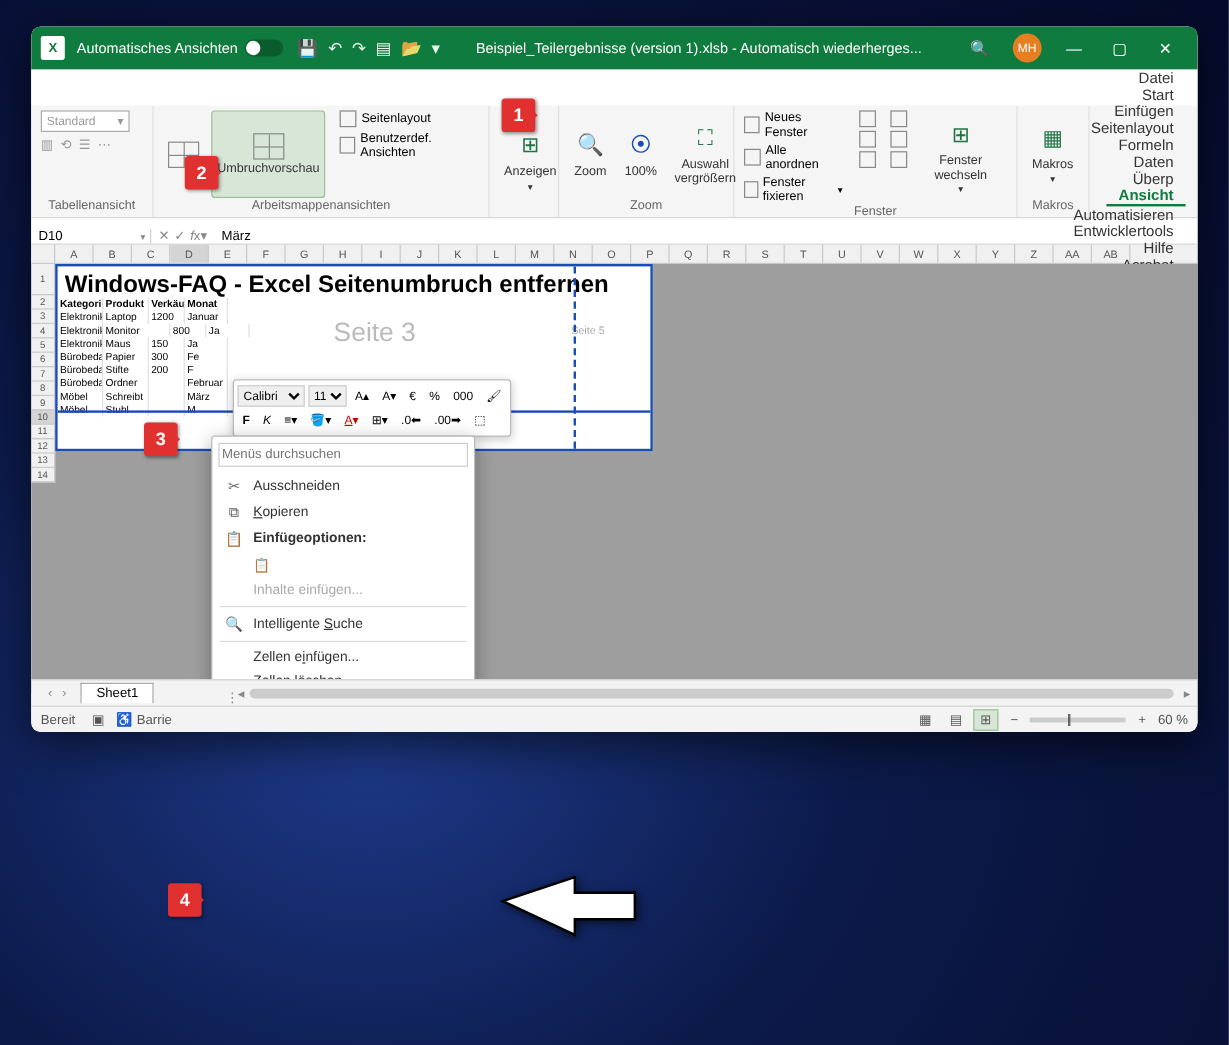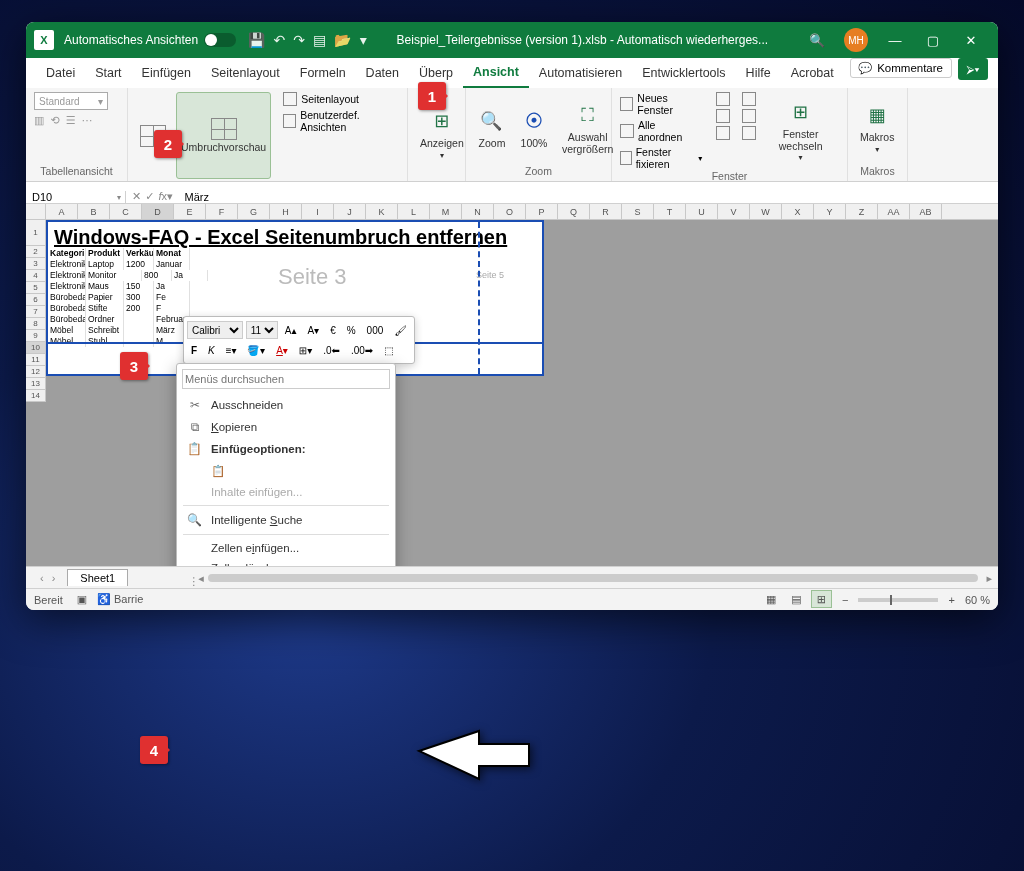--- a/index.html
+++ b/index.html
@@ -10,21 +10,21 @@
 .titlebar .autosave { display:flex; align-items:center; gap:6px; }
 .titlebar .toggle { width:32px; height:14px; background:#0a5c2e; border-radius:7px; position:relative; }
 .titlebar .toggle::after { content:""; position:absolute; left:1px; top:1px; width:12px; height:12px; background:#fff; border-radius:50%; }
 .titlebar .qat { display:flex; gap:8px; margin-left:12px; font-size:14px; }
 .titlebar .qat span { opacity:.9; cursor:pointer; }
 .titlebar .filename { flex:1; text-align:center; font-size:12px; }
 .titlebar .wincontrols { display:flex; gap:0; align-items:center; }
 .titlebar .wincontrols .btn { width:38px; height:36px; display:flex; align-items:center; justify-content:center; font-size:13px; }
 .titlebar .wincontrols .avatar { width:24px; height:24px; background:#e67e22; border-radius:50%; font-size:10px; display:flex; align-items:center; justify-content:center; margin-right:8px; }
 .titlebar .wincontrols .search { margin-right:8px; }
-.ribbon-tabs { height:30px; background:#fff; display:flex; align-items:flex-start; padding:0 10px; font-size:12.5px; gap:0; border-bottom:1px solid transparent; }
+.ribbon-tabs { height:30px; background:#fff; display:flex; align-items:flex-end; padding:0 10px; font-size:12.5px; gap:0; border-bottom:1px solid transparent;flex-direction:column; }
 .ribbon-tabs .tab { padding:0 10px; height:30px; display:flex; align-items:center; cursor:pointer; color:#333; }
 .ribbon-tabs .tab.active { border-bottom:2.5px solid #0f7b3e; color:#0f7b3e; font-weight:600; }
 .ribbon-tabs .comments { margin-left:auto; border:1px solid #ccc; border-radius:3px; padding:2px 8px; font-size:11.5px; display:flex; align-items:center; gap:4px; }
 .ribbon-tabs .share { width:30px; height:22px; background:#0f7b3e; border-radius:3px; margin-left:6px; display:flex; align-items:center; justify-content:center; color:#fff; font-size:11px; }
 .ribbon { height:94px; background:#f5f5f5; border-bottom:1px solid #d0d0d0; display:flex; }
 .ribbon-group { border-right:1px solid #e0e0e0; padding:4px 8px 2px; display:flex; flex-direction:column; justify-content:space-between; }
 .ribbon-group .label { font-size:10.5px; color:#666; text-align:center; padding-bottom:2px; }
 .ribbon-group .content { display:flex; gap:6px; flex:1; }
 .rb-btn { display:flex; flex-direction:column; align-items:center; justify-content:center; gap:2px; padding:2px 4px; font-size:10.5px; color:#333; cursor:pointer; text-align:center; line-height:1.1; border-radius:3px; }
 .rb-btn.active { background:#d8e6d8; border:1px solid #9ac095; }
@@ -40,30 +40,30 @@
 .namebox { width:100px; border-right:1px solid #d0d0d0; font-size:11px; padding-left:6px; display:flex; align-items:center; justify-content:space-between; padding-right:4px; }
 .fx-icons { display:flex; gap:4px; padding:0 6px; font-size:11px; color:#888; }
 .formula { flex:1; font-size:11px; padding-left:6px; }
 .col-headers { height:16px; display:flex; background:#f0f0f0; font-size:9px; color:#555; border-bottom:1px solid #c8c8c8; }
 .col-headers .rh { width:20px; border-right:1px solid #c8c8c8; }
 .col-headers .ch { width:32px; border-right:1px solid #c8c8c8; display:flex; align-items:center; justify-content:center; }
 .sheet { position:relative; height:358px; background:#9e9e9e; overflow:hidden; }
 .rows { position:absolute; left:0; top:0; width:20px; }
 .rows .rn { height:12px; font-size:8px; color:#555; background:#f0f0f0; border-bottom:1px solid #c8c8c8; border-right:1px solid #c8c8c8; text-align:center; line-height:12px; }
 .page-area { position:absolute; left:20px; top:0; width:498px; height:156px; background:#fff; border:2px solid #1a4db3; }
-.page-area .title { font-size:20px; font-weight:bold; padding:4px 6px; height:26px;text-decoration:underline; }
+.page-area .title { font-size:20px; font-weight:bold; padding:4px 6px; height:26px; }
 .page-area .seite { position:absolute; left:230px; top:42px; font-size:22px; color:#bbb; }
 .page-area .seite5 { position:absolute; right:38px; top:48px; font-size:9px; color:#aaa; }
 .data-table { font-size:8.5px; }
 .data-table .drow { display:flex; height:11px; }
 .data-table .dcell { border-right:1px solid #e0e0e0; padding:0 2px; overflow:hidden; white-space:nowrap; }
 .data-table .hrow .dcell { font-weight:bold; }
 .page-area .hbreak { position:absolute; left:0; right:0; top:120px; border-top:2px solid #1a4db3; }
 .page-area .vbreak { position:absolute; top:0; bottom:0; left:430px; border-left:2px dashed #1a4db3; }
-.minitoolbar { position:absolute; left:157px; top:96px; width:232px; background:#fff; border:1px solid #bbb; border-radius:3px; box-shadow:0 2px 8px rgba(0,0,0,.2); padding:3px; }
+.minitoolbar { position:absolute; left:168px; top:96px; width:232px; background:#fff; border:1px solid #bbb; border-radius:3px; box-shadow:0 2px 8px rgba(0,0,0,.2); padding:3px; }
 .minitoolbar .mrow { display:flex; gap:3px; align-items:center; font-size:10px; height:20px; }
 .minitoolbar .mctl { border:1px solid transparent; padding:1px 3px; cursor:pointer; display:flex; align-items:center; }
 .minitoolbar select,.minitoolbar .ddctl { border:1px solid #ccc; font-size:10px; height:18px; }
 .context-menu { position:absolute; left:150px; top:143px; width:220px; background:#fff; border:1px solid #bbb; border-radius:3px; box-shadow:0 4px 16px rgba(0,0,0,.3); font-size:11.5px; padding-bottom:4px; }
 .context-menu .search { margin:5px; }
 .context-menu .search input { width:100%; border:1px solid #ccc; padding:3px 2px; font-size:11px; }
 .context-menu .mi { display:flex; align-items:center; gap:8px; padding:4px 8px 4px 10px; cursor:pointer; color:#333; }
 .context-menu .mi .micon { width:16px; text-align:center; color:#666; font-size:12px; }
 .context-menu .mi.disabled { color:#aaa; }
 .context-menu .mi.bold { font-weight:600; }
@@ -162,20 +162,21 @@
           <div class="row">
               <span class="licon"></span>
               <span>Seitenlayout</span>
             </div>
           <div class="row">
               <span class="licon"></span>
               <span>Benutzerdef. Ansichten</span>
             </div>
         </div>
       </div>
+      <div class="label">Arbeitsmappenansichten</div>
     </div>
     <div class="ribbon-group" style="width:58px">
       <div class="content">
         <div class="rb-btn">
           <div class="rb-icon">⊞</div>
           <span>Anzeigen</span>
             <span style="font-size:8px">▾</span>
         </div>
       </div>
       <div class="label"></div>

